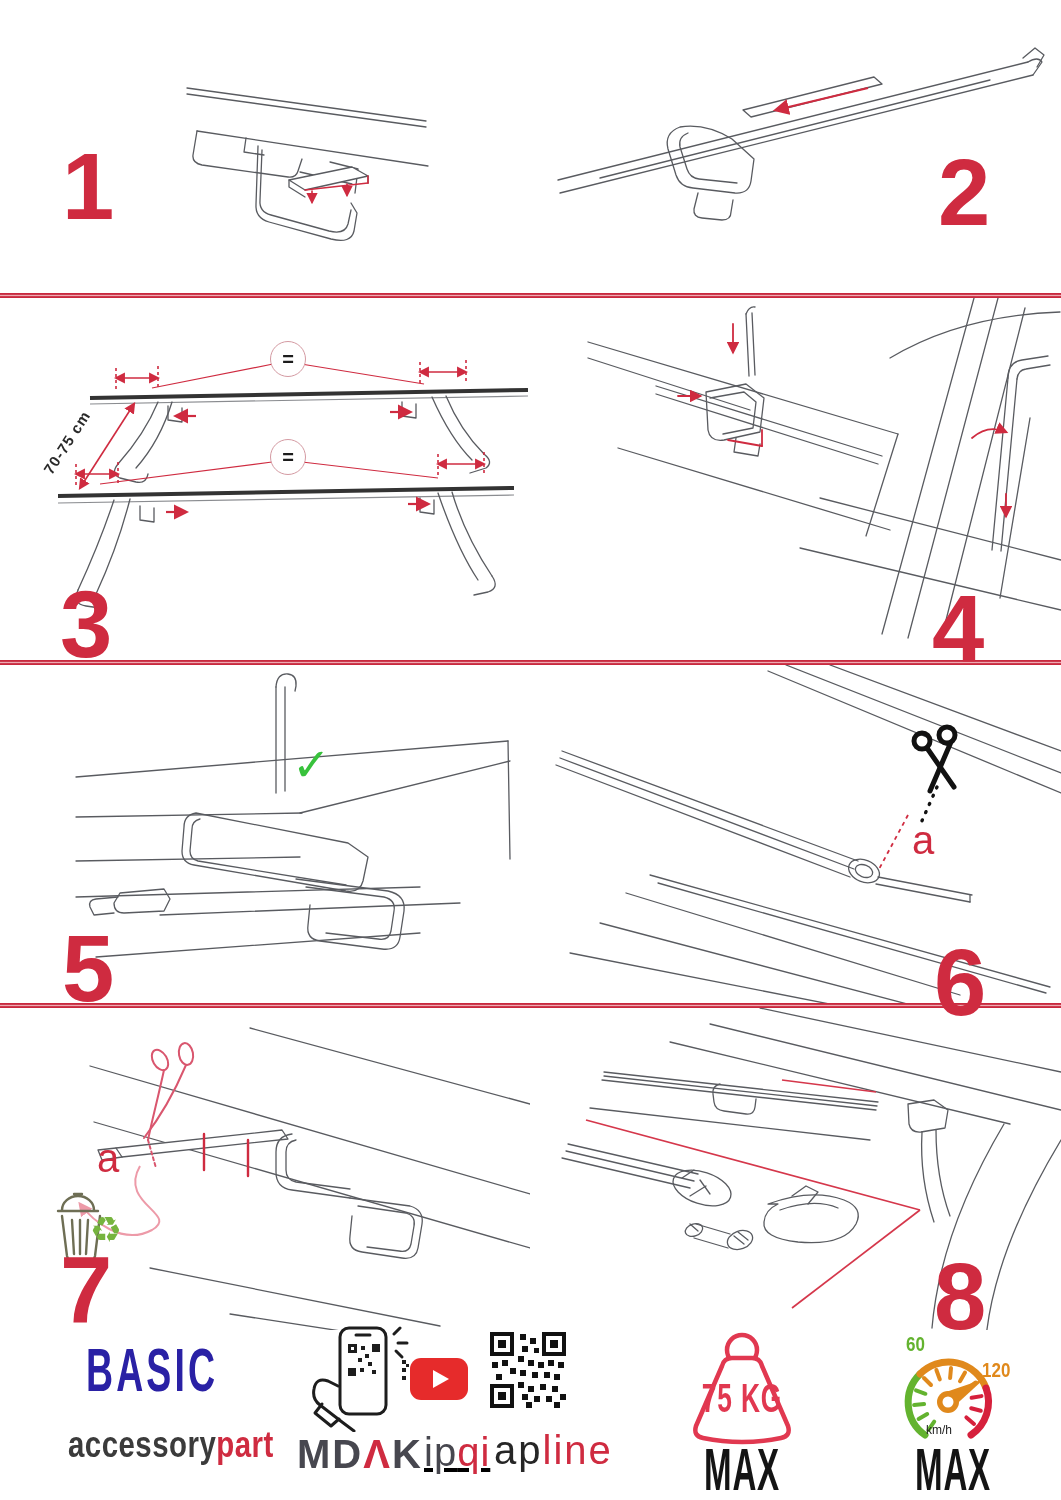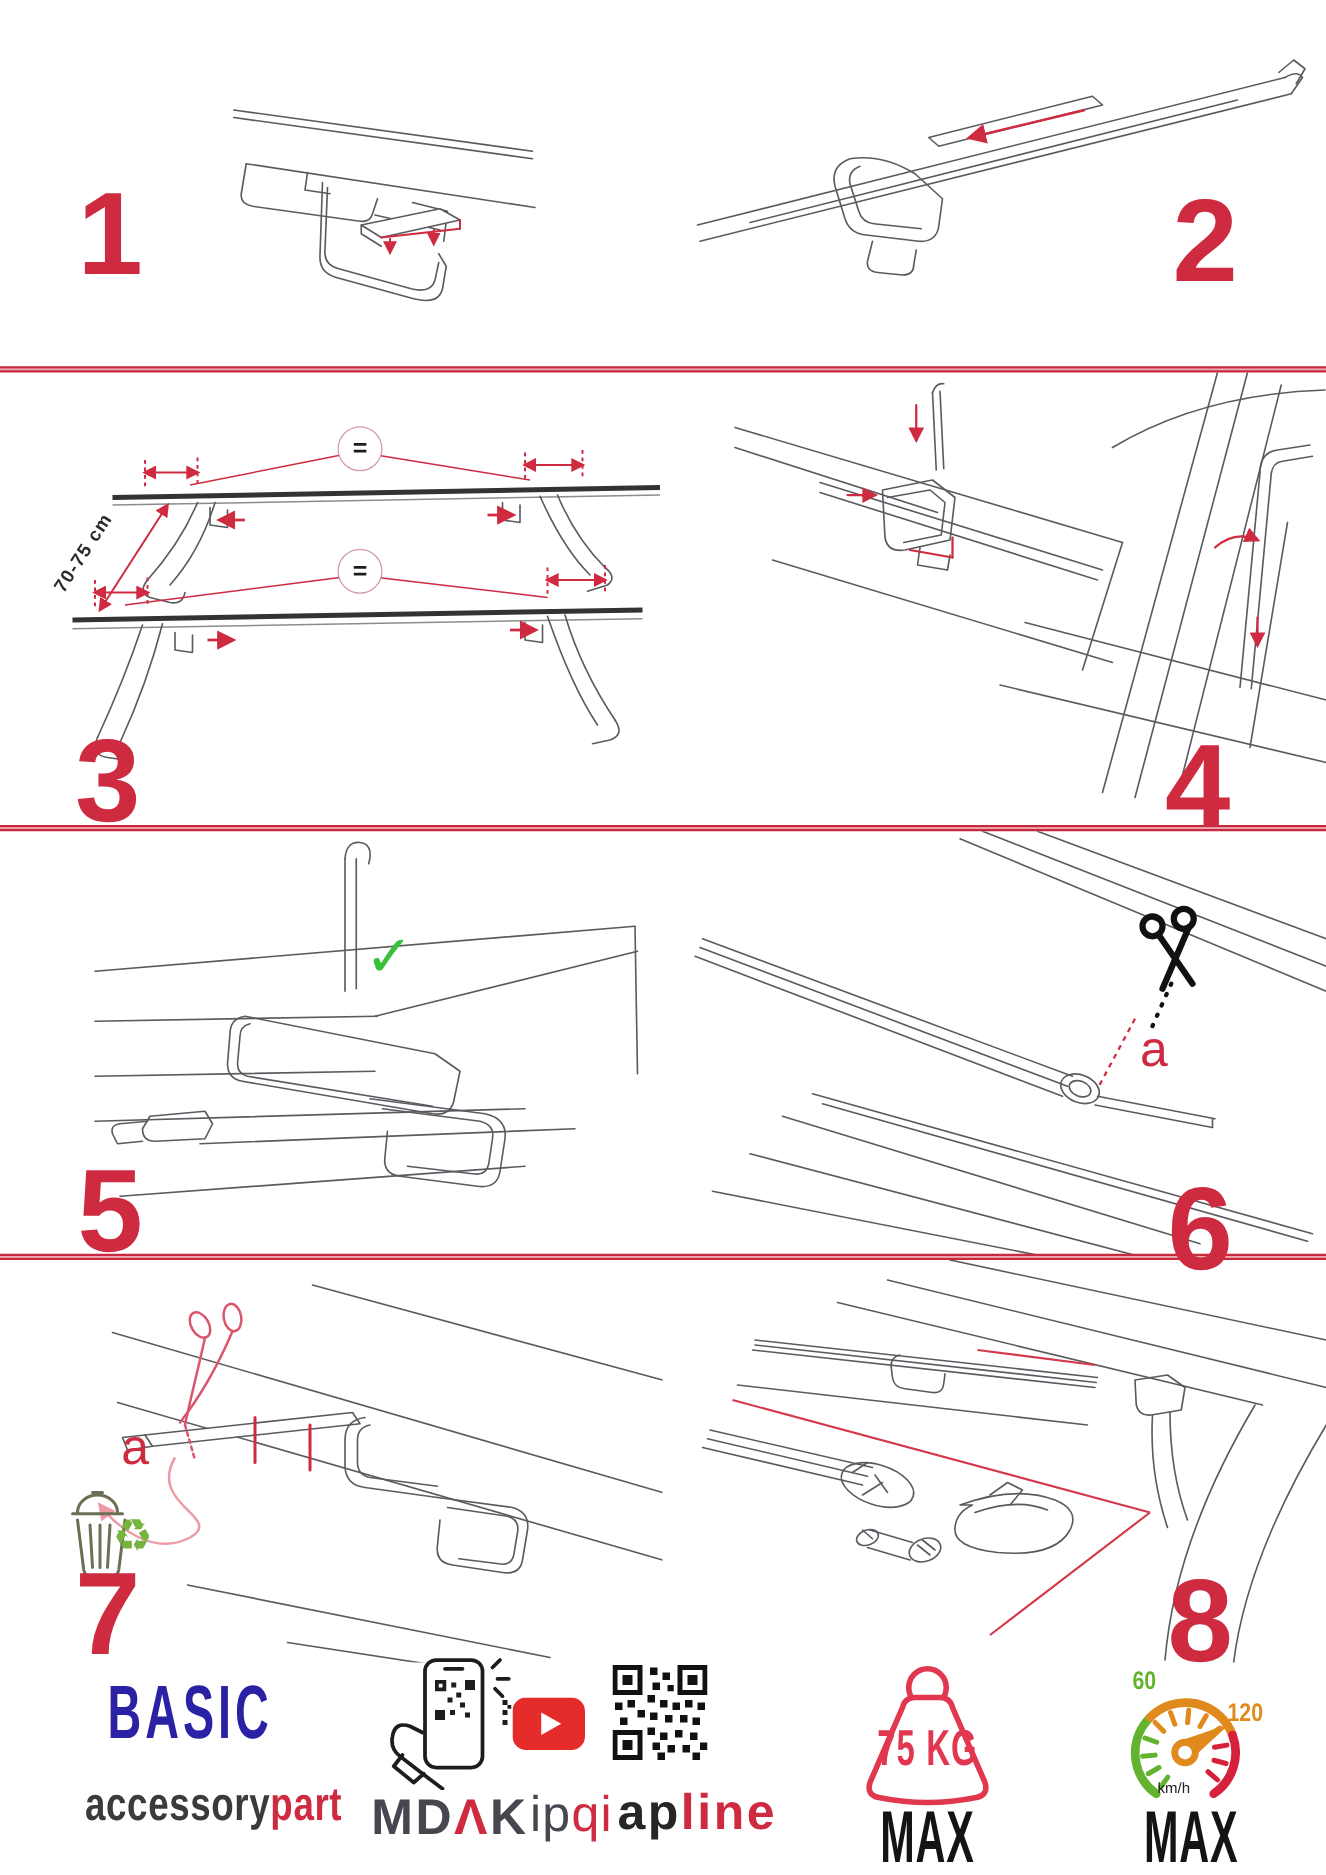--- a/index.html
+++ b/index.html
@@ -16,22 +16,22 @@
   .cutlabel{position:absolute;color:#cf2b40;font-size:40px;line-height:1;}
   .check{position:absolute;font-family:"DejaVu Sans",sans-serif;color:#38c23c;font-size:46px;font-weight:700;line-height:1;}
   .recycle{position:absolute;font-family:"DejaVu Sans",sans-serif;color:#76b43e;font-size:36px;line-height:1;}
   .brand-title{position:absolute;color:#2a21a5;font-size:48px;font-weight:700;letter-spacing:4px;
       transform:scale(0.78,1.26);transform-origin:0 0;line-height:1;}
   .brand-sub{position:absolute;font-size:30px;font-weight:700;line-height:1;letter-spacing:.5px;
       transform:scale(0.98,1.25);transform-origin:0 0;white-space:nowrap;}
   .brand-sub .b1{color:#3b3b3b}.brand-sub .b2{color:#cf2b40}
   .logo-text{position:absolute;font-size:40px;font-weight:700;line-height:1;letter-spacing:2px;white-space:nowrap;}
   .logo-text .g{color:#47474f}.logo-text .r{color:#cf2b40}
-  .logo-light{font-weight:400;letter-spacing:1px;}
-  .logo-ap{font-weight:700;}
+  .logo-light{font-weight:400;letter-spacing:1px;text-decoration:underline;}
+  .logo-ap{font-weight:400;}
   .logo-ap .g{color:#262626}
   .maxlabel{position:absolute;color:#141414;font-size:46px;font-weight:700;line-height:1;letter-spacing:1px;
       transform:scale(0.72,1.28);transform-origin:50% 0;text-align:center;}
   .kgvalue{position:absolute;color:#e13850;font-size:31px;font-weight:700;line-height:1;letter-spacing:1px;
       transform:scale(0.85,1.3);transform-origin:50% 0;text-align:center;}
   .sp60{position:absolute;color:#63b32f;font-size:17px;font-weight:700;line-height:1;transform:scaleY(1.2);}
   .sp120{position:absolute;color:#e0891c;font-size:17px;font-weight:700;line-height:1;transform:scaleY(1.2);}
   .spunit{position:absolute;color:#222;font-size:12px;line-height:1;}
   svg{position:absolute;}
 </style>

